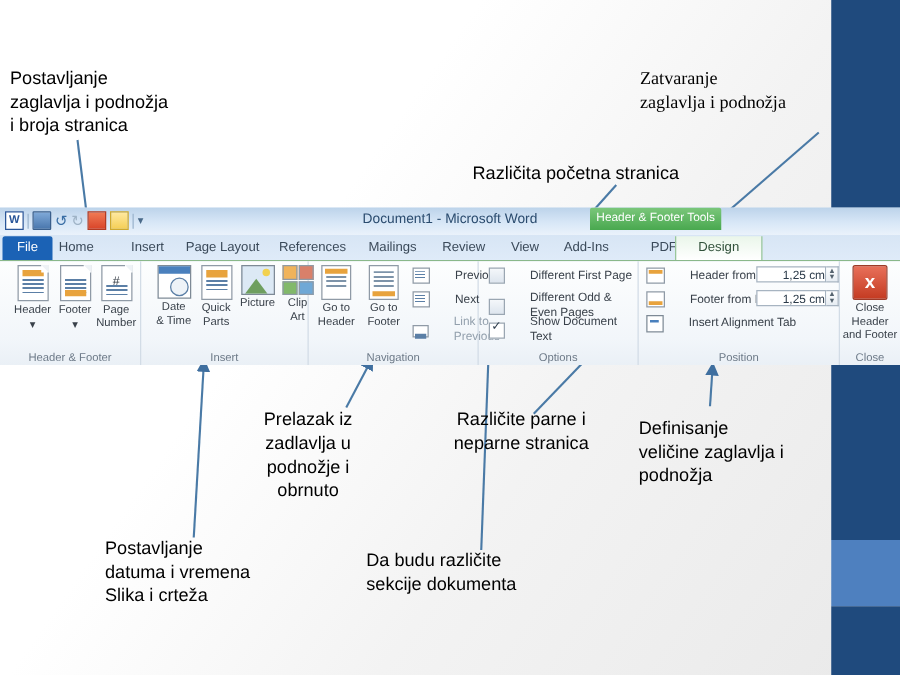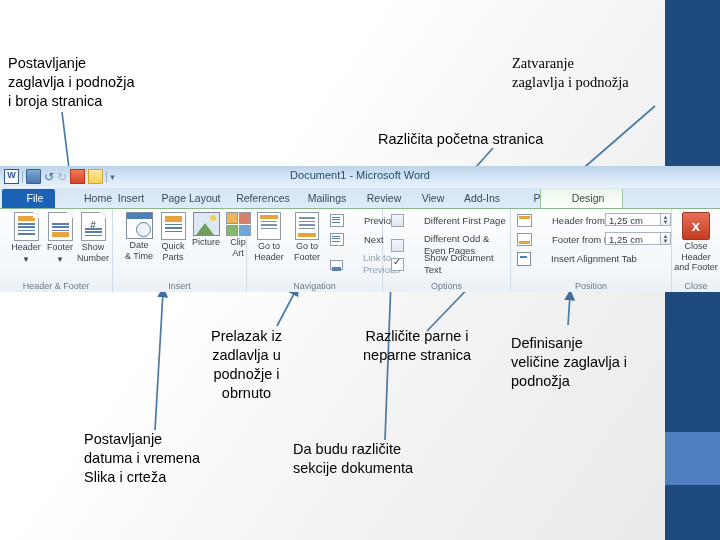--- a/index.html
+++ b/index.html
@@ -48,21 +48,21 @@
     font-size:11px;color:#2a4b6e;}
   .ctx-tab{position:absolute;left:472px;top:0px;width:105px;height:18px;
     background:linear-gradient(to bottom,#7bc77b,#49a84f);
     color:#ffffff;font-size:9.5px;text-align:center;line-height:18px;
     border-radius:2px 2px 0 0;}
 
   
   .tabstrip{position:relative;height:20px;background:transparent;
     border-bottom:1px solid #8ab88a;}
   .tab{position:absolute;top:1px;height:19px;font-size:10.5px;color:#3b4a5a;
-    line-height:19px;text-align:center;padding-left:13px;}
+    line-height:19px;text-align:center;}
   .tab.file{left:2px;width:40px;background:#1b62b5;color:#fff;border-radius:2px 2px 0 0;}
   .tab.ctx-design{background:linear-gradient(to bottom,#eaf6ea,#ffffff);
     border-left:1px solid #9ac79a;border-right:1px solid #9ac79a;color:#31513a;}
 
   
   .ribbon{position:relative;height:83px;
     background:linear-gradient(to bottom,#fdfefe,#f2f6fa 75%,#eaf0f6 100%);
     border-bottom:1px solid #b9c7d5;}
   .group{position:absolute;top:0;height:83px;border-right:1px solid #d2dce6;}
   .group-label{position:absolute;bottom:1px;left:0;right:0;text-align:center;
@@ -119,21 +119,21 @@
   .chk.shade{background:linear-gradient(#f4f7fa,#dde5ee);}
 
   .posicon{width:13px;height:11px;border:1px solid #8f9aa6;background:#fff;position:relative;flex:0 0 auto;}
   .posicon .tb{position:absolute;left:1px;right:1px;top:1px;height:3px;background:#e8a33d;}
   .posicon .bb{position:absolute;left:1px;right:1px;bottom:1px;height:3px;background:#e8a33d;}
   .alignicon{width:12px;height:12px;border:1px solid #7e8a96;background:#fff;position:relative;flex:0 0 auto;}
   .alignicon::after{content:"";position:absolute;left:2px;top:3px;width:7px;height:2px;background:#4a80bd;}
 
   .spin{position:absolute;display:flex;align-items:center;}
   .spinbox{width:56px;height:13px;border:1px solid #a7b4c1;background:#fff;
-    font-size:9.5px;color:#2b3a49;padding-left:3px;line-height:13px;box-sizing:border-box;}
+    font-size:9.5px;color:#2b3a49;padding-left:3px;line-height:13px;box-sizing:border-box;text-align:right;}
   .spinarrows{width:10px;height:13px;border:1px solid #a7b4c1;border-left:none;background:linear-gradient(#fdfefe,#e7edf3);
     display:flex;flex-direction:column;justify-content:center;align-items:center;box-sizing:border-box;}
   .spinarrows span{font-size:6px;line-height:5px;color:#55636f;}
 
   .closebtn{width:26px;height:26px;margin:0 auto;border:1px solid #9c3a28;border-radius:2px;
     background:linear-gradient(#e8705a,#c43b22);color:#fff;font-size:15px;font-weight:bold;
     text-align:center;line-height:25px;}
 </style>
 </head>
 <body>
@@ -199,25 +199,26 @@
         <span class="sep"></span>
         <span class="ic save"></span>
         <span class="undo">↺</span>
         <span class="redo">↻</span>
         <span class="ic sq-red"></span>
         <span class="ic sq-yel"></span>
         <span class="sep"></span>
         <span class="caret">▾</span>
       </div>
       <div class="doc-title">Document1  -  Microsoft Word</div>
+      <div class="ctx-tab">Header &amp; Footer Tools</div>
     </div>
 
     <div class="tabstrip">
       <div class="tab file" style="left:2px;width:40px;">File</div>
-      <div class="tab" style="left:64px;width:42px;">Home</div>
+      <div class="tab" style="left:40px;width:42px;">Home</div>
       <div class="tab" style="left:97px;width:42px;">Insert</div>
       <div class="tab" style="left:143px;width:70px;">Page Layout</div>
       <div class="tab" style="left:218px;width:64px;">References</div>
       <div class="tab" style="left:288px;width:52px;">Mailings</div>
       <div class="tab" style="left:348px;width:46px;">Review</div>
       <div class="tab" style="left:400px;width:40px;">View</div>
       <div class="tab" style="left:446px;width:46px;">Add-Ins</div>
       <div class="tab" style="left:498px;width:34px;margin-left:16px;">PDF</div>
       <div class="tab ctx-design" style="left:540px;width:68px;">Design</div>
     </div>
@@ -239,21 +240,21 @@
               <div class="botband"></div>
           </div>
           <div class="cap">Footer</div>
           <div class="cap">▾</div>
         </div>
         <div class="bigbtn" style="left:70px;">
           <div class="docicon">
             <div class="hashm">#</div>
               <div class="lines" style="top:15px;height:8px;"></div>
           </div>
-          <div class="cap" style="white-space:pre-line;">Show
+          <div class="cap" style="white-space:pre-line;">Page
 Number</div>
         </div>
         <div class="group-label">Header &amp; Footer</div>
       </div>
 
       <div class="group" style="left:113px;width:133px;">
         <div class="bigbtn" style="left:3px;">
           <div class="dticon">
               <div class="hdr"></div>
               <div class="cl"></div>

